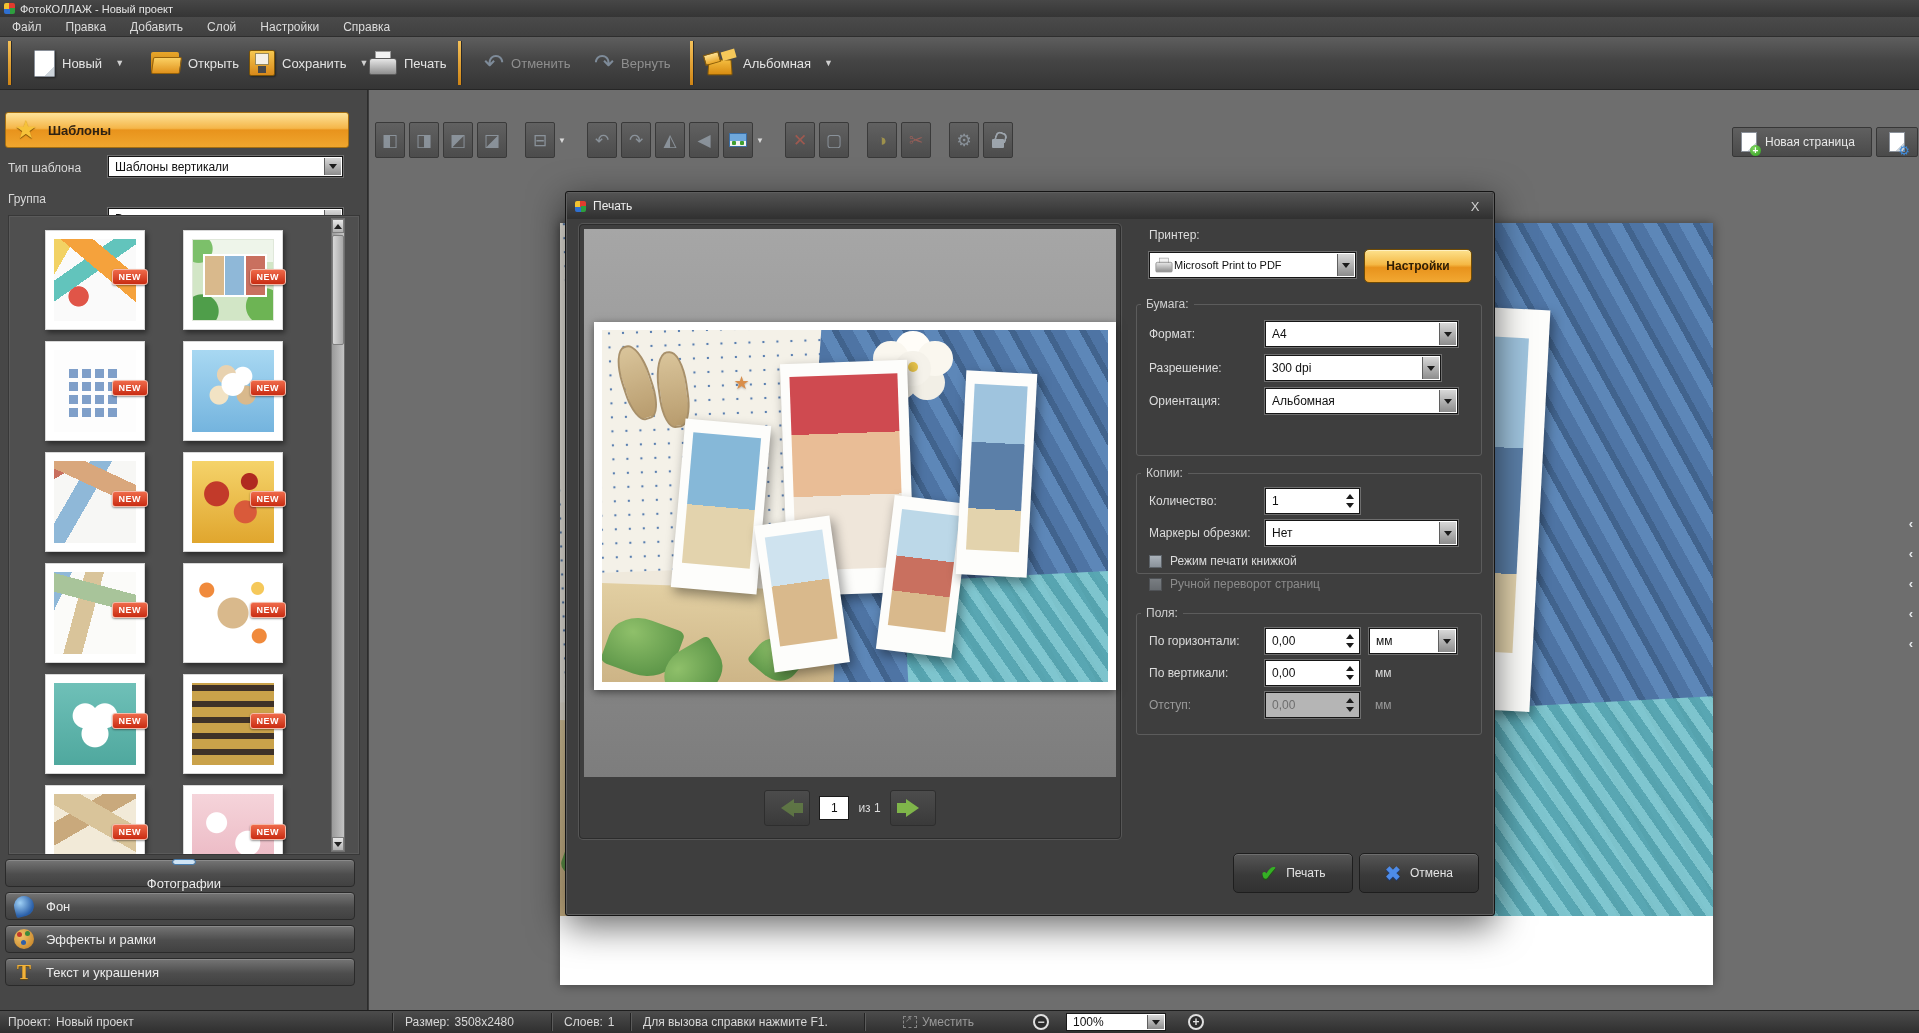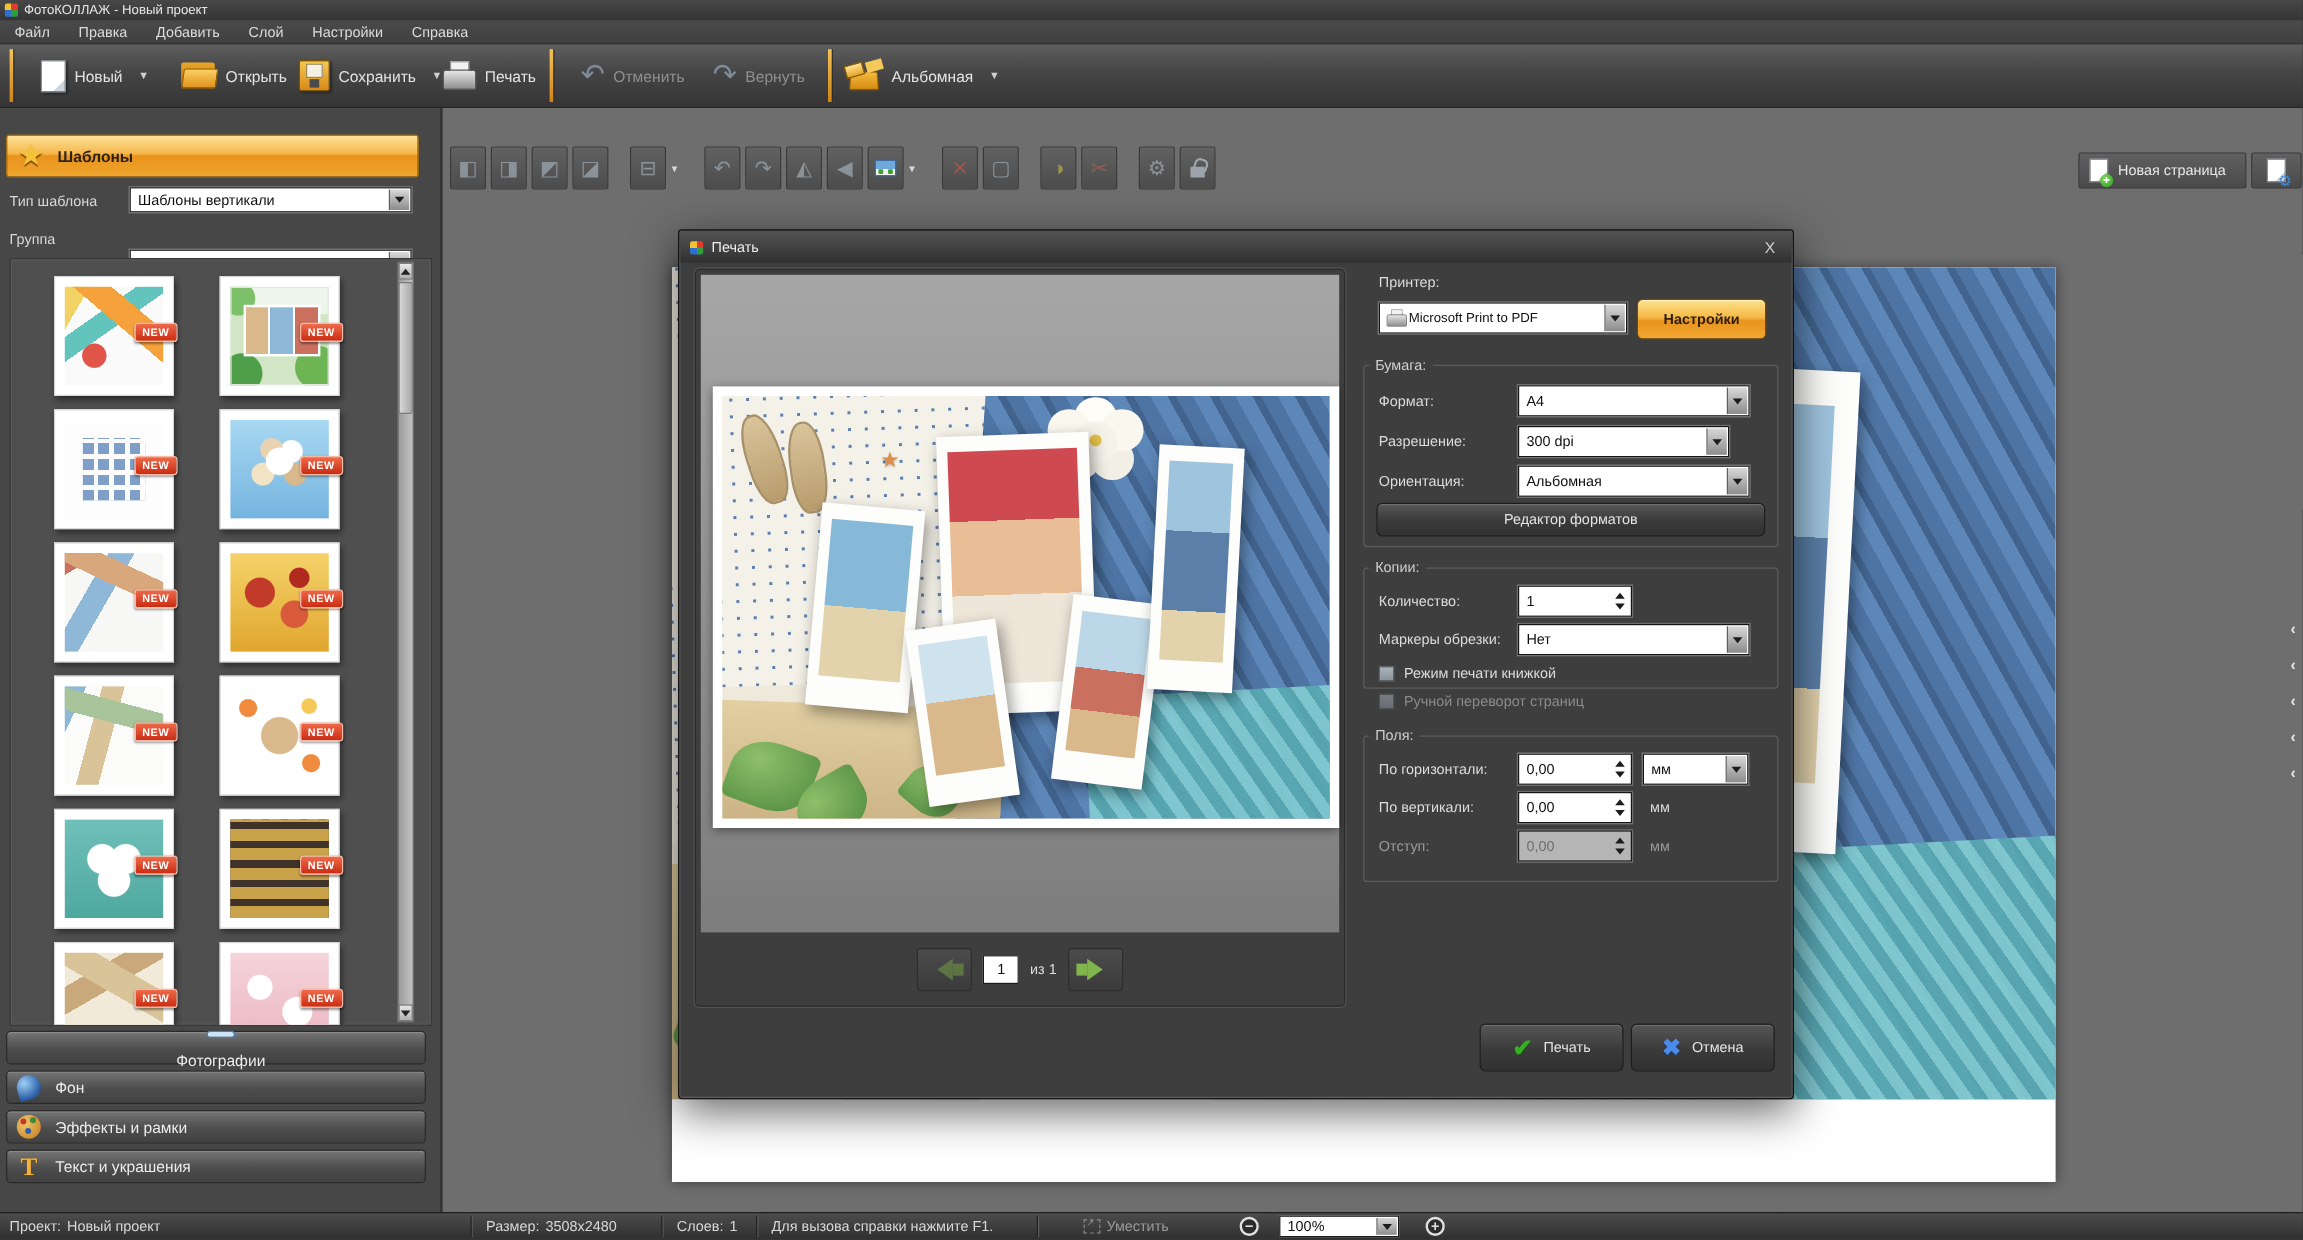--- a/index.html
+++ b/index.html
@@ -647,21 +647,20 @@
             <b></b>
           </span>
       </div>
       <span class="grow-label" style="top:89px">Ориентация:</span>
       <div class="cmb gctl" style="position:absolute; top:83px; width:193px">
         <span>Альбомная</span>
         <span class="ar">
             <b></b>
           </span>
       </div>
-      <div class="darkbtn" style="position:absolute; left:10px; right:10px; top:114px; height:28px">Редактор форматов</div>
     </div>
 
     <div class="group" style="top:281px; height:101px">
       <span class="legend">Копии:</span>
       <span class="grow-label" style="top:20px">Количество:</span>
       <div class="spinfield gctl" style="top:14px; width:95px">
         <input value="1" style="">
         <span class="spin">
             <b class="up"></b>
             <b class="dn"></b>

